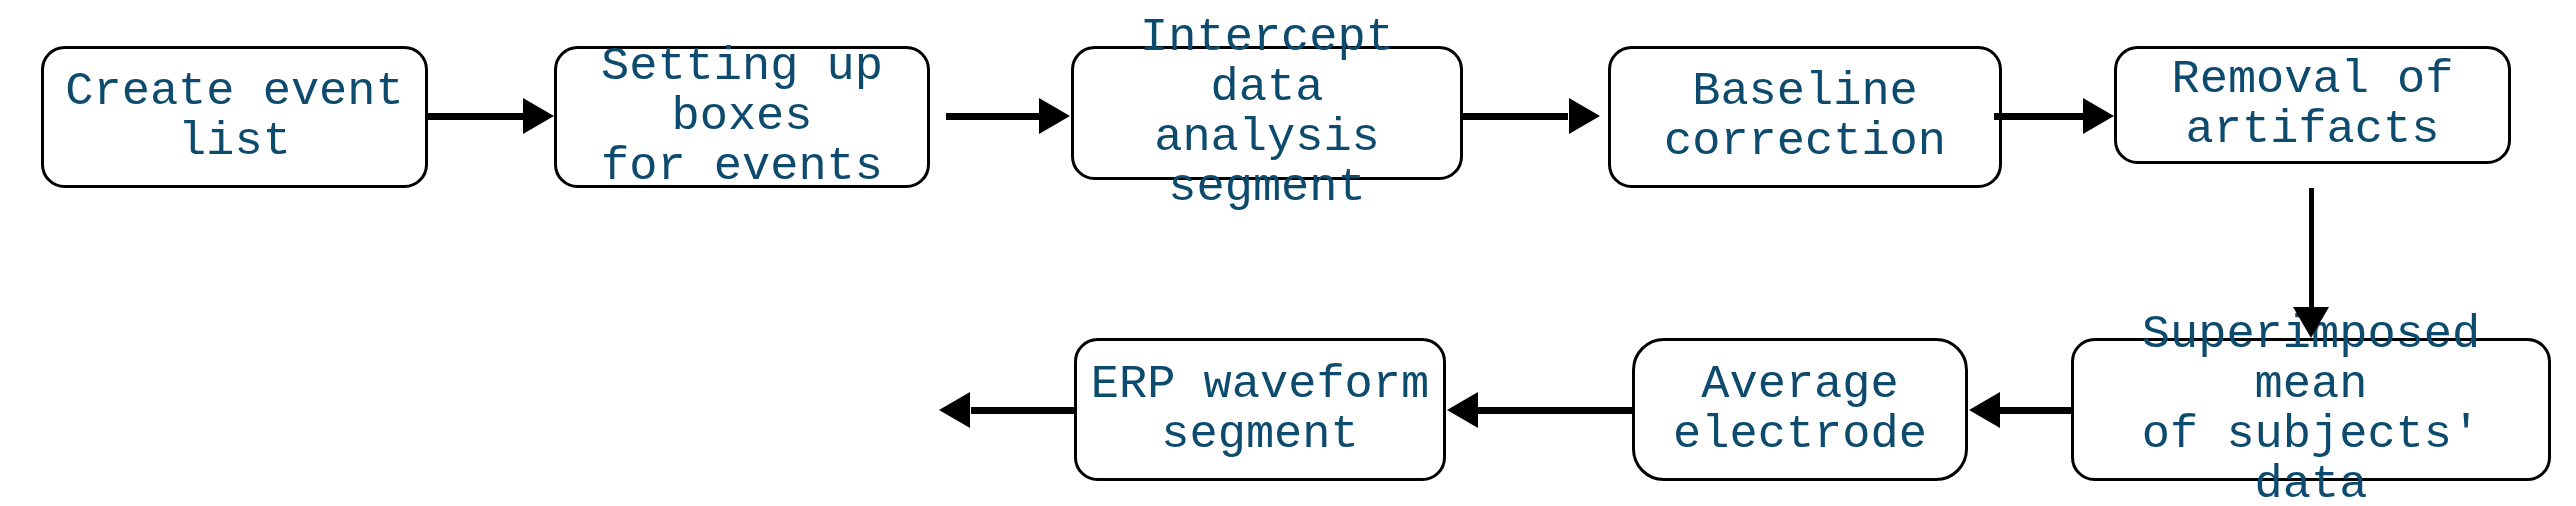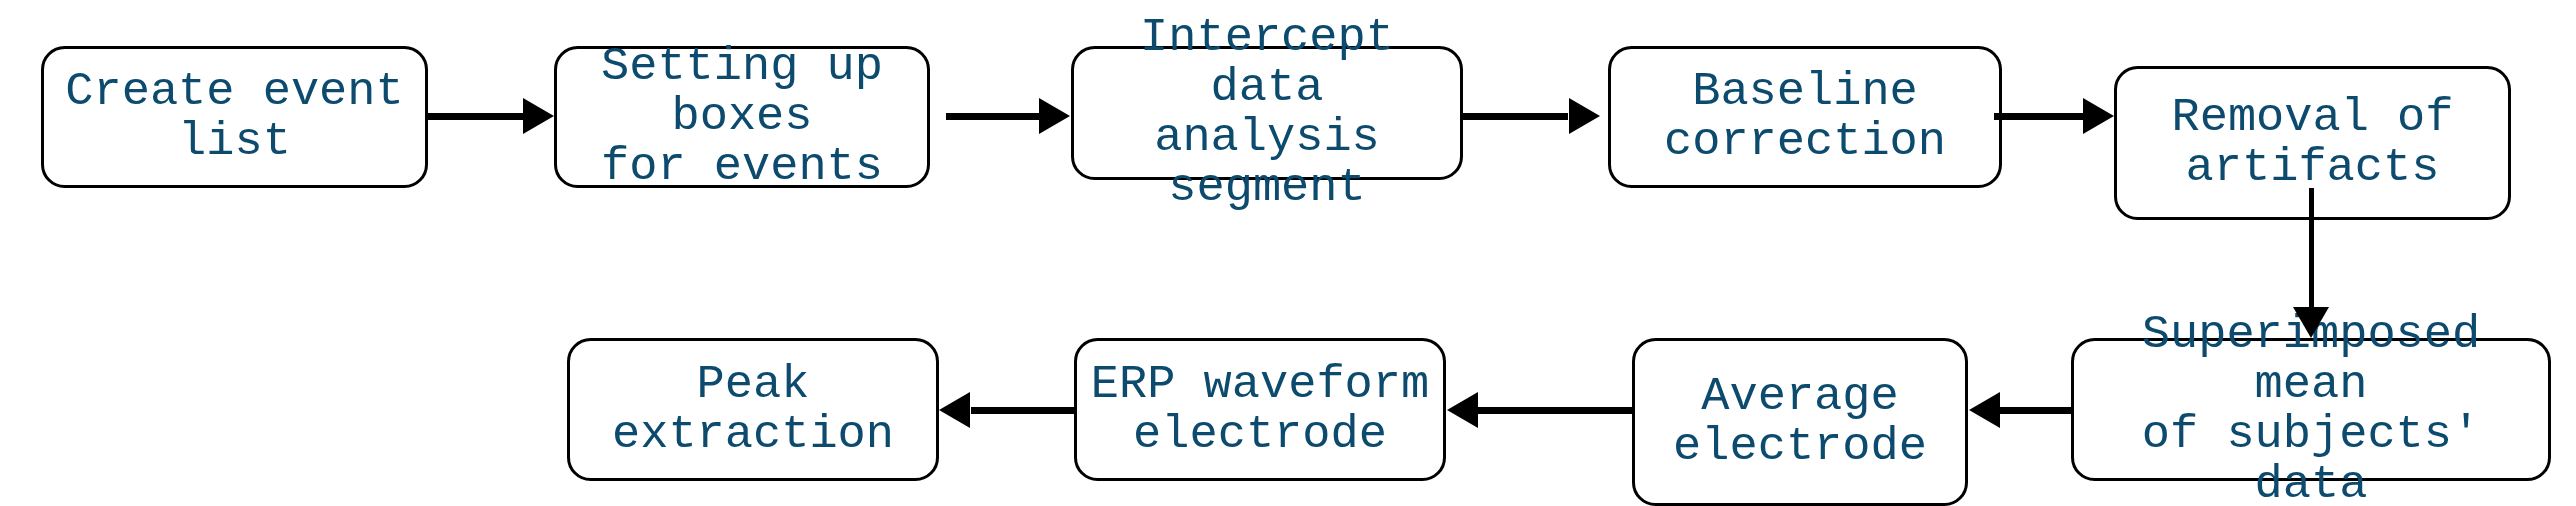--- a/index.html
+++ b/index.html
@@ -29,24 +29,24 @@
     display: flex;
     align-items: center;
     justify-content: center;
     font-family: Liberation Mono, monospace;
   }
   
   .n1 { left: 41px;   top: 46px; width: 387px; height: 142px; }
   .n2 { left: 554px;  top: 46px; width: 376px; height: 142px; }
   .n3 { left: 1071px; top: 46px; width: 392px; height: 134px; }
   .n4 { left: 1600px; top: 46px; width: 394px; height: 142px; margin-left: 8px; }
-  .n5 { left: 2114px; top: 46px; width: 397px; height: 154px; margin-top: 20px; }
+  .n5 { left: 2114px; top: 46px; width: 397px; height: 118px; }
   
   .n6 { left: 2071px; top: 338px; width: 480px; height: 143px; }
-  .n7 { left: 1632px; top: 338px; width: 336px; height: 168px; }
+  .n7 { left: 1632px; top: 338px; width: 336px; height: 143px; border-radius: 32px; }
   .n8 { left: 1074px; top: 338px; width: 372px; height: 143px; }
   .n9 { left: 567px;  top: 338px; width: 372px; height: 143px; }
 
   .stem {
     position: absolute;
     background: #000000;
   }
   .head {
     position: absolute;
     width: 0;
@@ -100,22 +100,21 @@
   <div class="node n4">Baseline
 correction</div>
   <div class="node n5">Removal of
 artifacts</div>
 
   <div class="node n6">Superimposed mean
 of subjects' data</div>
   <div class="node n7">Average
 electrode</div>
   <div class="node n8">ERP waveform
-electrode</div>
-  <div class="node n9">Peak extraction</div>
+segment</div>
 
   <div>
     <div class="stem a1s"></div>
     <div class="head right a1h"></div>
   </div>
   <div>
     <div class="stem a2s"></div>
     <div class="head right a2h"></div>
   </div>
   <div>

